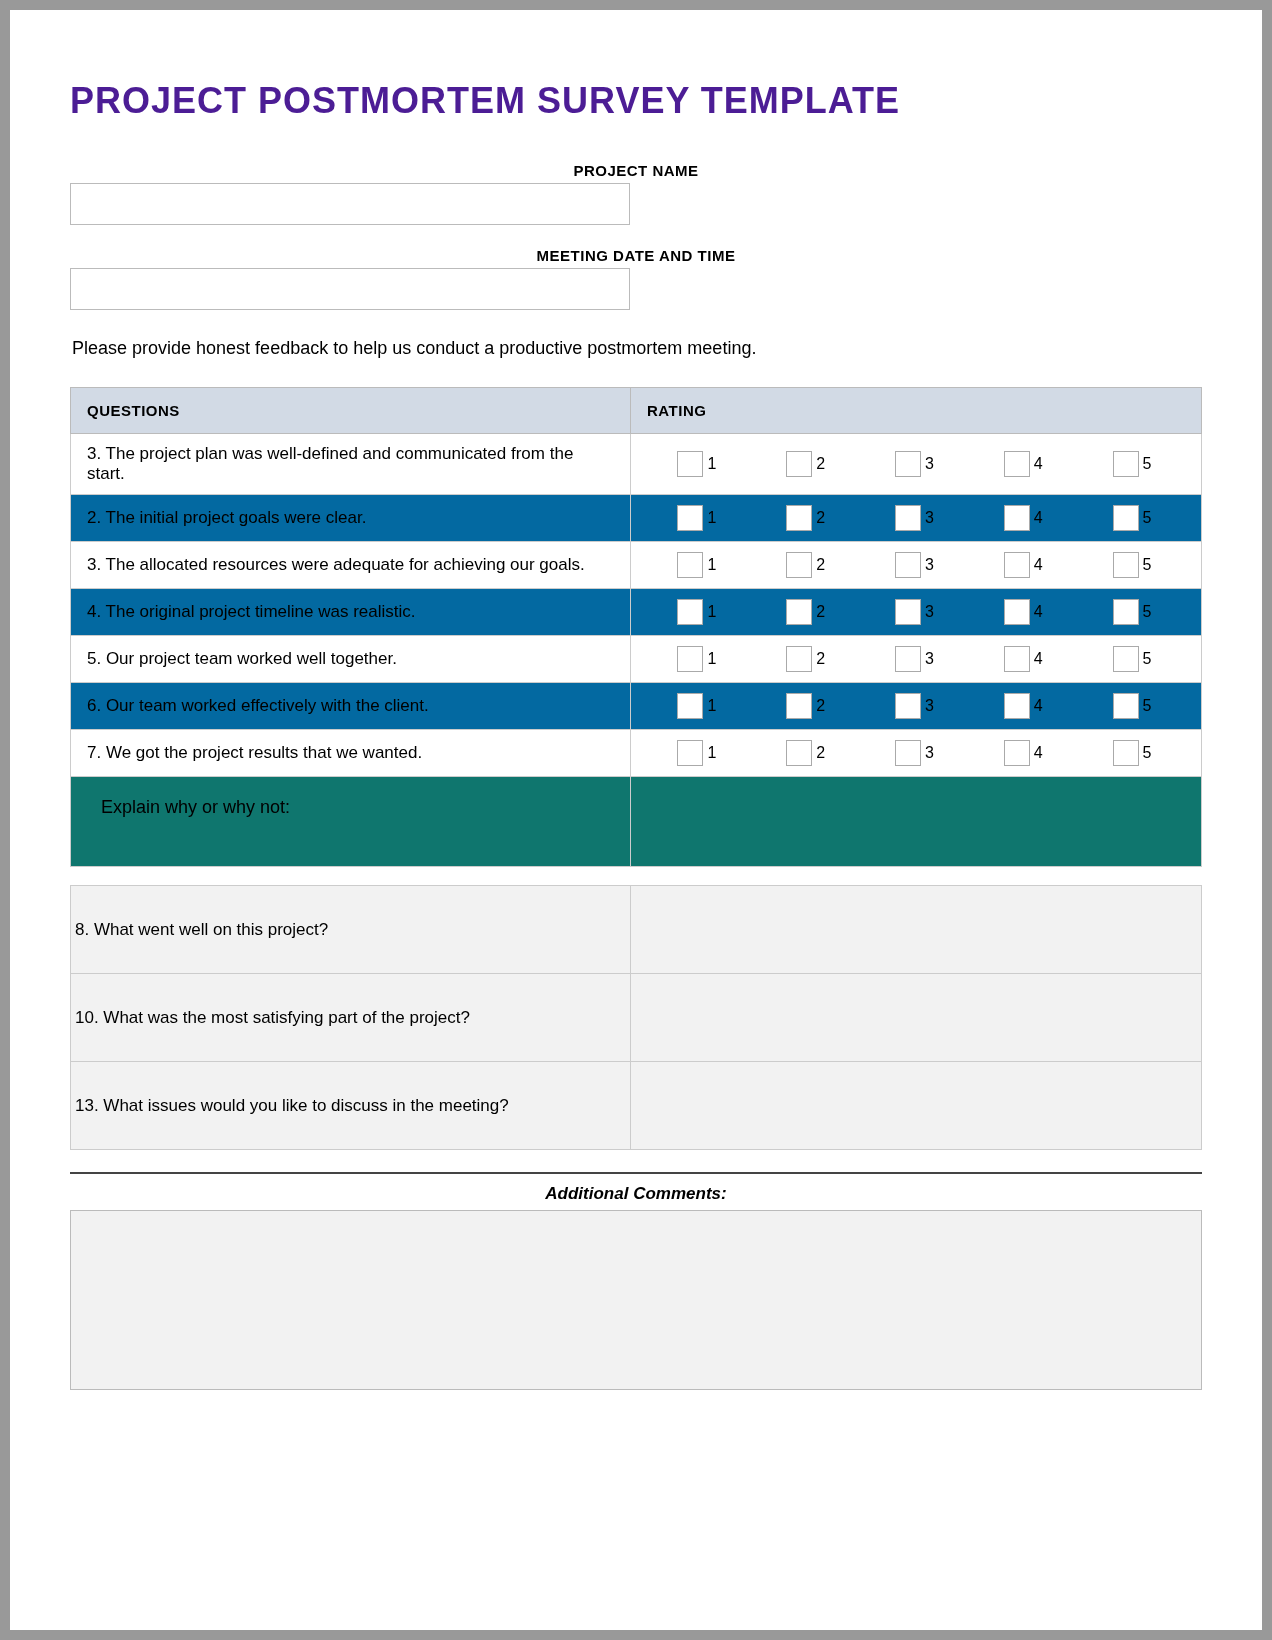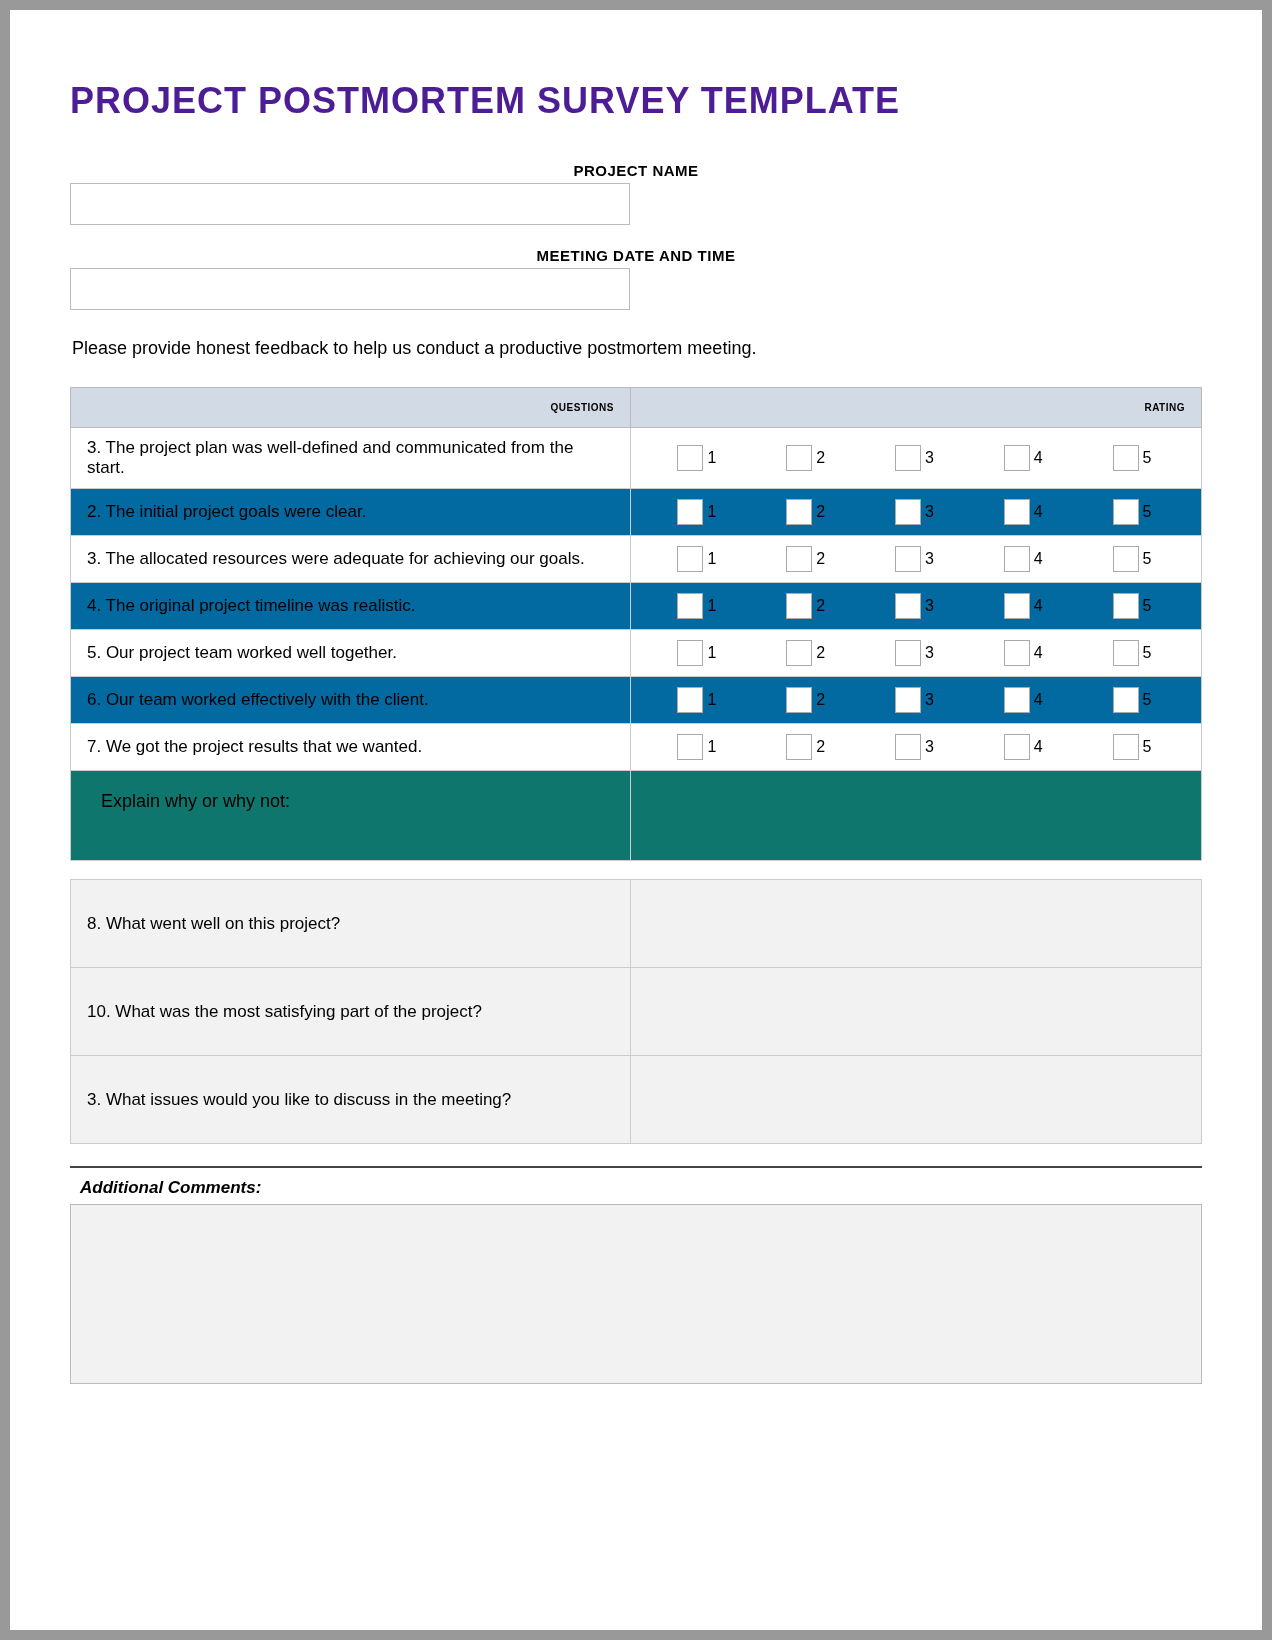--- a/index.html
+++ b/index.html
@@ -51,22 +51,22 @@
   letter-spacing: 0.3px;
   margin-bottom: 8px;
 }
 .survey-table {
   width: 100%;
   border-collapse: collapse;
   margin-bottom: 18px;
 }
 .survey-table th {
   background: #d2dae5;
-  text-align: right;
-  font-size: 10px;
+  text-align: left;
+  font-size: 15px;
   font-weight: bold;
   letter-spacing: 0.5px;
   padding: 14px 16px;
   border: 1px solid #bbb;
 }
 .survey-table th.qcol { width: 560px; }
 .survey-table td {
   border: 1px solid #ccc;
   padding: 10px 16px;
   font-size: 17px;
@@ -105,32 +105,33 @@
 }
 .open-q-table {
   width: 100%;
   border-collapse: collapse;
   margin-bottom: 22px;
 }
 .open-q-table td {
   border: 1px solid #ccc;
   background: #f2f2f2;
   font-size: 17px;
-  padding: 18px 16px;
+  padding: 18px 4px;
   vertical-align: middle;
   height: 88px;
 }
 .open-q-table td.qtext { width: 560px; }
 .open-q-table td.ans { background: #f2f2f2; }
 .comments-label {
   border-top: 2px solid #444;
   font-size: 17px;
   font-weight: bold;
   font-style: italic;
   padding: 10px 10px 6px 10px;
+  text-align: center;
 }
 .comments-box {
   width: 100%;
   height: 180px;
   border: 1px solid #bbb;
   background: #f2f2f2;
   padding: 10px;
   font-family: inherit;
   font-size: 16px;
   resize: none;
@@ -359,21 +360,21 @@
     <tbody id="oq-body">
         <tr>
           <td class="qtext">8. What went well on this project?</td>
           <td class="ans"></td>
         </tr>
         <tr>
           <td class="qtext">10. What was the most satisfying part of the project?</td>
           <td class="ans"></td>
         </tr>
         <tr>
-          <td class="qtext">3. What issues would you like to discuss in the meeting?</td>
+          <td class="qtext">13. What issues would you like to discuss in the meeting?</td>
           <td class="ans"></td>
         </tr>
       </tbody>
   </table>
 
   <div class="comments-label">Additional Comments:</div>
   <textarea class="comments-box" style=""></textarea>
 
 </div>
 

